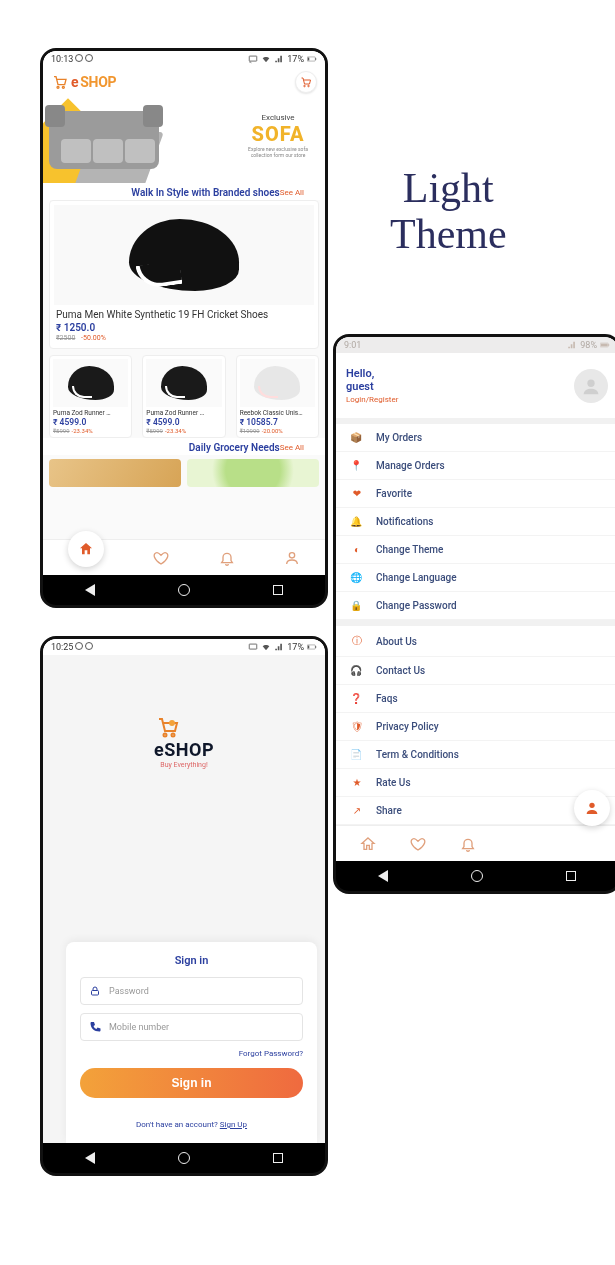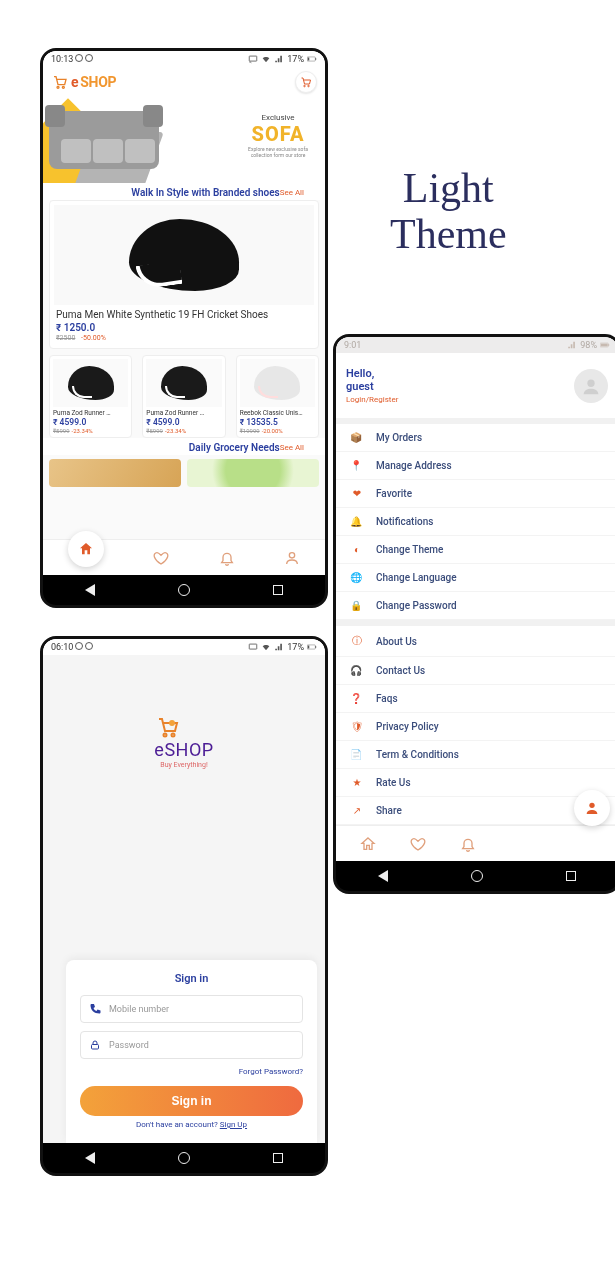--- a/index.html
+++ b/index.html
@@ -186,21 +186,21 @@
     box-shadow: 0 2px 6px rgba(0,0,0,.18);
     margin-top:-18px;
     color:#e05b2a;
   }
   .navicon { color:#e0a07c; }
 
   
   .p2 .inner { flex:1; display:flex; flex-direction:column; align-items:center; background:#f5f5f5; position:relative;}
   .logoarea { margin-top:60px; text-align:center; }
   .logocart { font-size:22px; color:#e8822a; }
-  .brandtxt { font-size:18px; font-weight:400; color:#4c1d95; letter-spacing:.5px; }
+  .brandtxt { font-size:18px; font-weight:700; color:#0f172a; letter-spacing:.5px; }
   .brandsub { font-size:7px; color:#d66; margin-top:1px; }
   .signcard {
     position:absolute; bottom:0; left:23px; right:8px;
     background:#fff; border-radius:8px 8px 0 0;
     padding:12px 14px 14px;
     box-shadow: 0 -2px 8px rgba(0,0,0,.06);
   }
   .signcard .stitle { text-align:center; font-size:11px; font-weight:600; color:#2b3f9f; margin-bottom:10px; }
   .tf {
     display:flex; align-items:center; gap:8px;
@@ -209,21 +209,21 @@
     font-size:9px; color:#999;
   }
   .tf .ic { color:#2b3f9f; }
   .forgot { text-align:right; font-size:8px; color:#2b3f9f; margin-bottom:10px; }
   .signbtn {
     width:100%; text-align:center; padding:8px;
     background:linear-gradient(90deg,#f3a23a,#ef6a3f);
     color:#fff; font-size:12px; font-weight:600;
     border-radius:18px; border:none;
   }
-  .noacc { text-align:center; font-size:8px; color:#2b3f9f; margin-top:4px; }
+  .noacc { text-align:center; font-size:8px; color:#2b3f9f; margin-top:22px; }
   .noacc .su { text-decoration:underline; }
 
   
   .p3 .screen { background:#f1f1f1; }
   .p3 .status { background:#edecec; color:#b1a9a3; }
   .profhdr {
     background:#fff;
     padding:14px 10px;
     display:flex; justify-content:space-between; align-items:center;
   }
@@ -346,21 +346,21 @@
           </div>
         <div class="pname2">Puma Zod Runner …</div>
         <div class="price2">₹ 4599.0</div>
         <div class="oldline2"><span class="old">₹5999</span><span class="disc">-23.34%</span></div>
       </div>
       <div class="smcard">
         <div class="smimg">
             <div class="shoe-sm light"></div>
           </div>
         <div class="pname2">Reebok Classic Unis…</div>
-        <div class="price2">₹ 13535.5</div>
+        <div class="price2">₹ 10585.7</div>
         <div class="oldline2"><span class="old">₹19999</span><span class="disc">-20.00%</span></div>
       </div>
     </div>
 
     <div class="secthdr">
       <div class="t">Daily Grocery Needs</div>
       <div class="sa">See All</div>
     </div>
     <div class="groc-strip">
       <div class="gbox g1"></div>
@@ -395,21 +395,21 @@
     <div class="navshape navback"></div>
     <div class="navshape navhome"></div>
     <div class="navshape navrecent"></div>
   </div>
 </div>
 
 <div class="phone p2">
   <div class="screen">
     <div class="status">
       <div>
-        <span>06:10</span><span class="dot"></span><span class="dot"></span>
+        <span>10:25</span><span class="dot"></span><span class="dot"></span>
       </div>
       <div class="st-right">
         <svg viewBox="0 0 24 24" fill="none" stroke="#555" stroke-width="2">
             <rect x="3" y="5" width="18" height="12" rx="1"></rect>
           </svg>
         <svg viewBox="0 0 24 24" fill="#555">
             <path d="M12 20l8-10c-4-4-12-4-16 0z"></path>
           </svg>
         <svg viewBox="0 0 24 24" fill="#555">
             <path d="M3 20h4v-4H3zM9 20h4V10H9zM15 20h4V4h-4z"></path>
@@ -435,35 +435,35 @@
         </div>
         <div class="brandtxt">eSHOP</div>
         <div class="brandsub">Buy Everything!</div>
       </div>
 
       <div class="signcard">
         <div class="stitle">Sign in</div>
 
         <div class="tf">
           <span class="ic">
-            <svg width="12" height="12" viewBox="0 0 24 24" fill="currentColor">
-                <path d="M6 2h4l2 6-3 2c1 3 3 5 6 6l2-3 6 2v4c0 1-1 2-2 2C10 21 3 14 3 4c0-1 1-2 2-2z"></path>
-              </svg>
-          </span>
-          <span>Mobile number</span>
-        </div>
-
-        <div class="tf">
-          <span class="ic">
             <svg width="12" height="12" viewBox="0 0 24 24" fill="none" stroke="currentColor" stroke-width="2">
                 <rect x="5" y="11" width="14" height="9" rx="2"></rect>
                 <path d="M8 11V8a4 4 0 118 0v3"></path>
               </svg>
           </span>
           <span>Password</span>
+        </div>
+
+        <div class="tf">
+          <span class="ic">
+            <svg width="12" height="12" viewBox="0 0 24 24" fill="currentColor">
+                <path d="M6 2h4l2 6-3 2c1 3 3 5 6 6l2-3 6 2v4c0 1-1 2-2 2C10 21 3 14 3 4c0-1 1-2 2-2z"></path>
+              </svg>
+          </span>
+          <span>Mobile number</span>
         </div>
 
         <div class="forgot">Forgot Password?</div>
 
         <button class="signbtn">Sign in</button>
 
         <div class="noacc">
           <span>Don't have an account? </span><span class="su">Sign Up</span>
         </div>
       </div>
@@ -507,21 +507,21 @@
       </div>
     </div>
 
     <div class="menulist" id="menu-g1">
         <div class="mitem">
           <span class="micon">📦</span>
           <span>My Orders</span>
         </div>
         <div class="mitem">
           <span class="micon">📍</span>
-          <span>Manage Address</span>
+          <span>Manage Orders</span>
         </div>
         <div class="mitem">
           <span class="micon">❤</span>
           <span>Favorite</span>
         </div>
         <div class="mitem">
           <span class="micon">🔔</span>
           <span>Notifications</span>
         </div>
         <div class="mitem">

